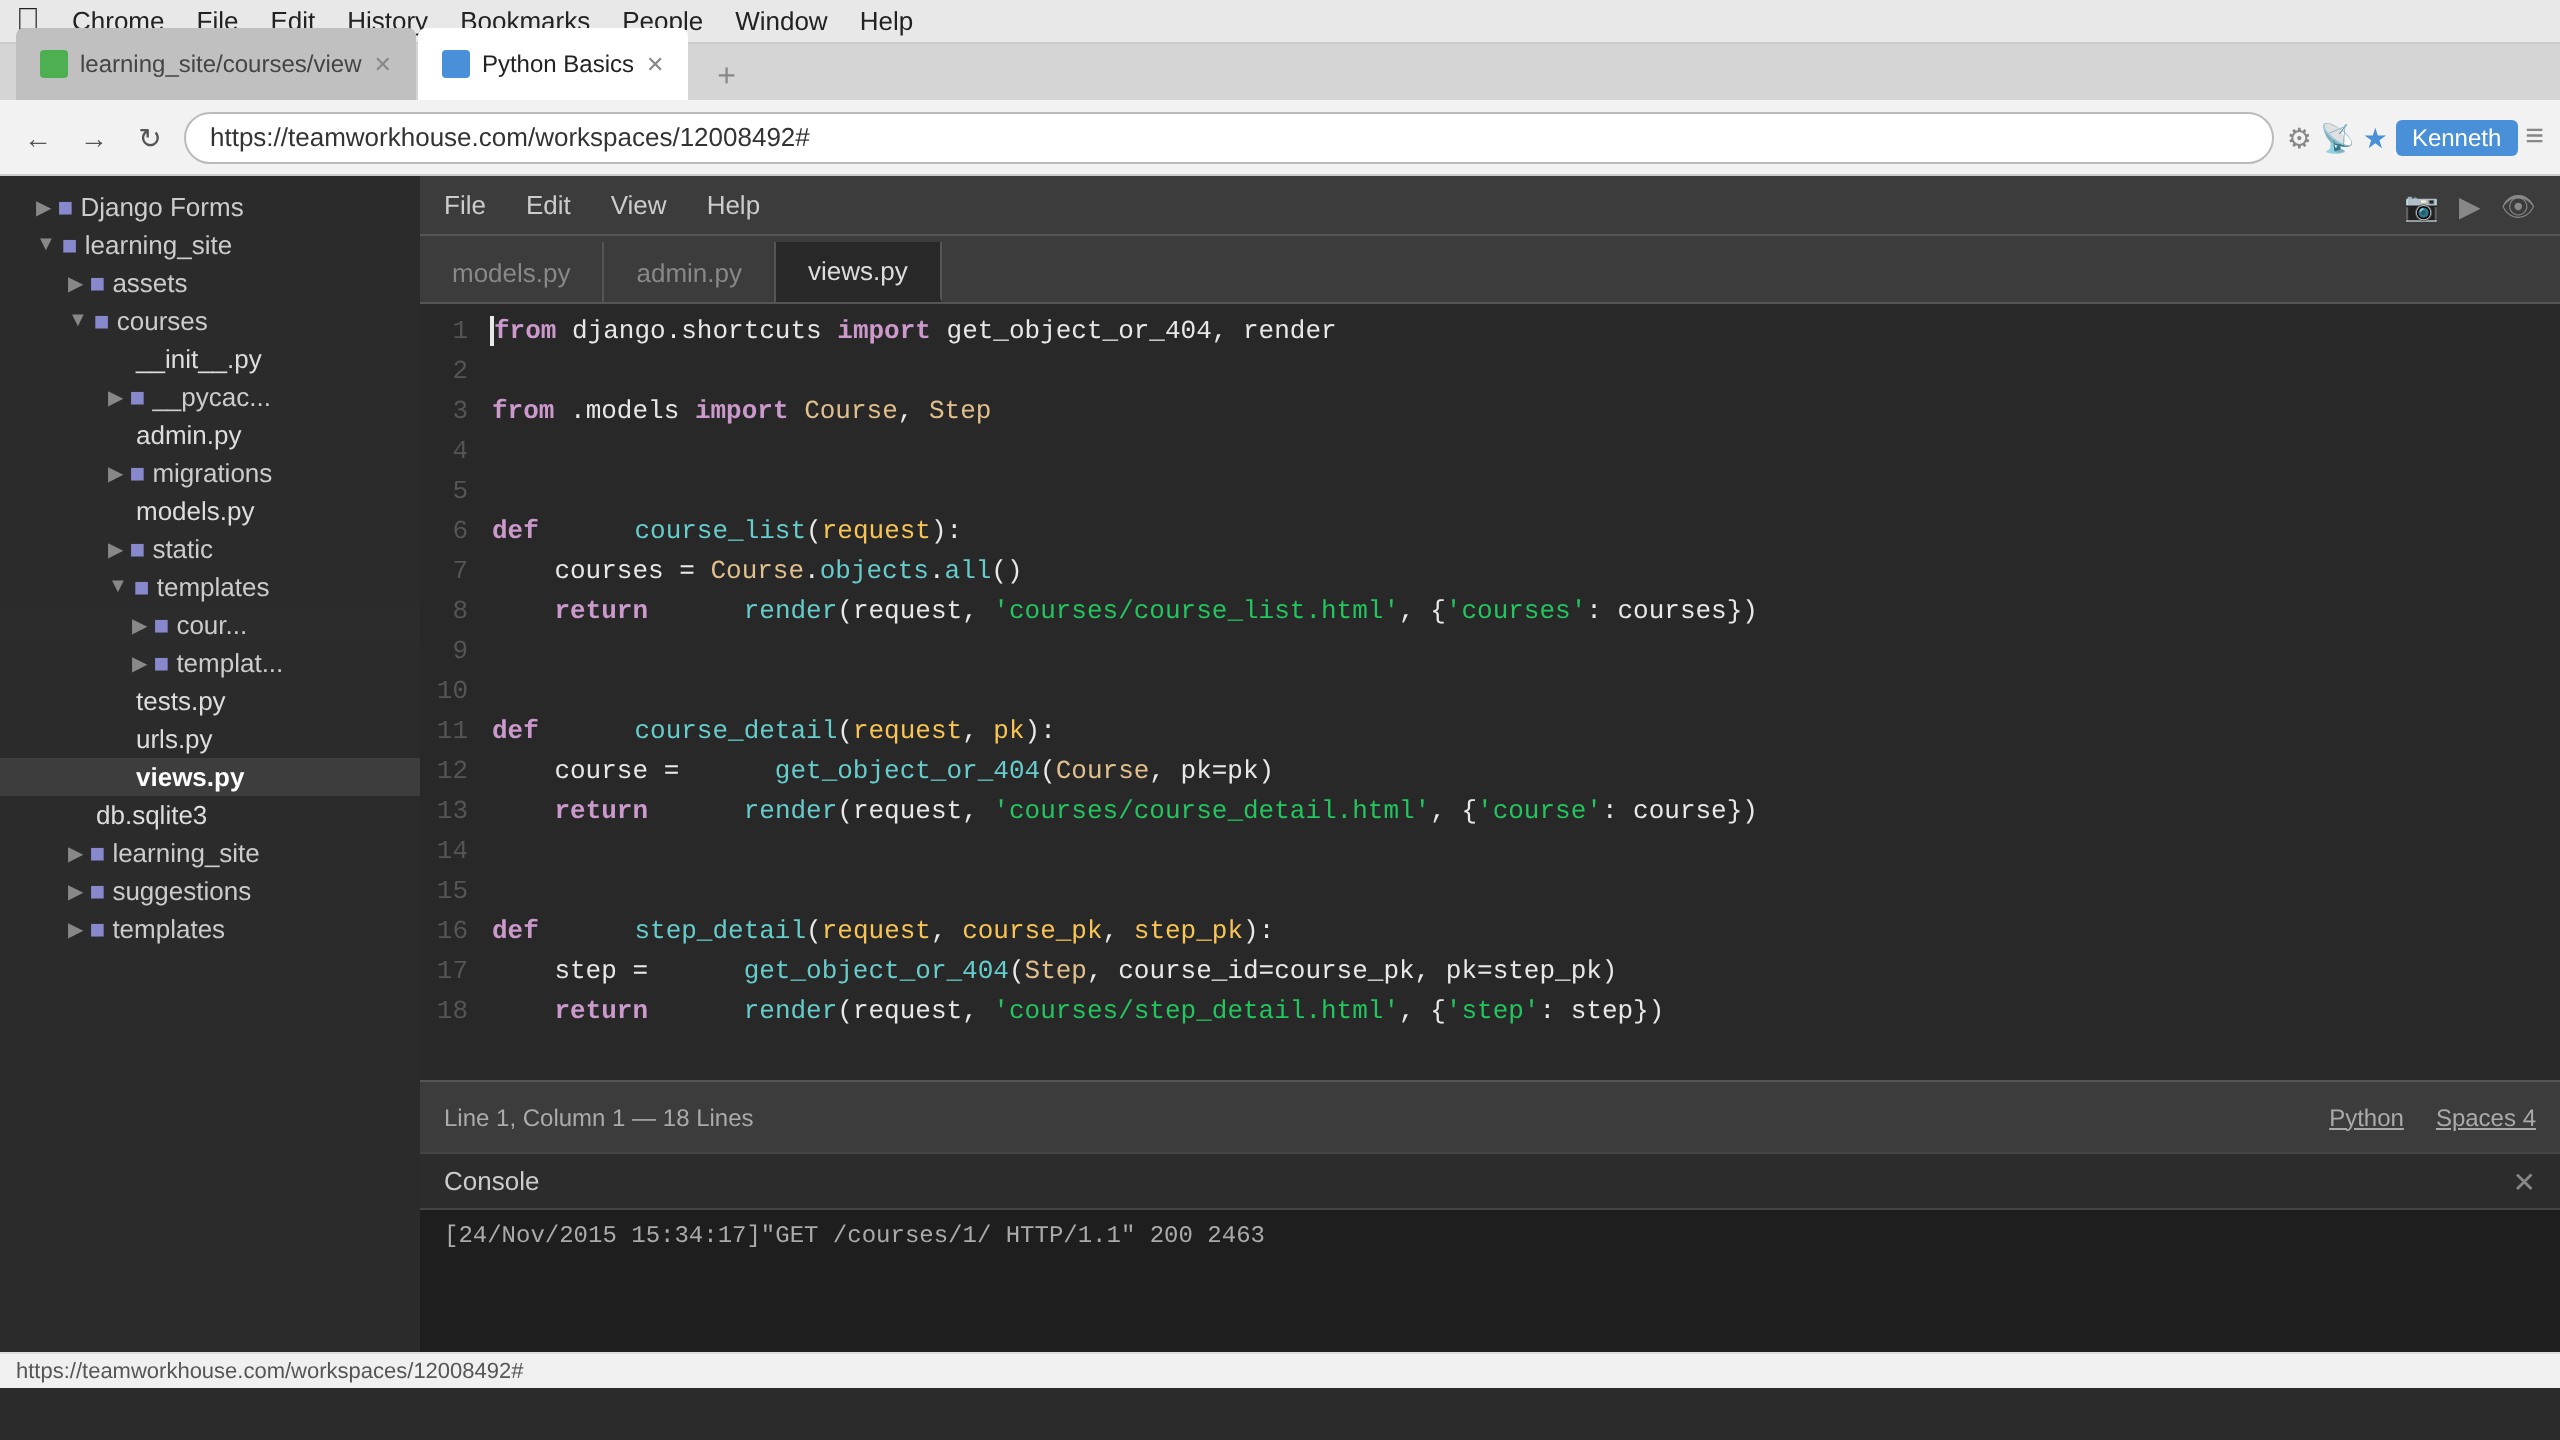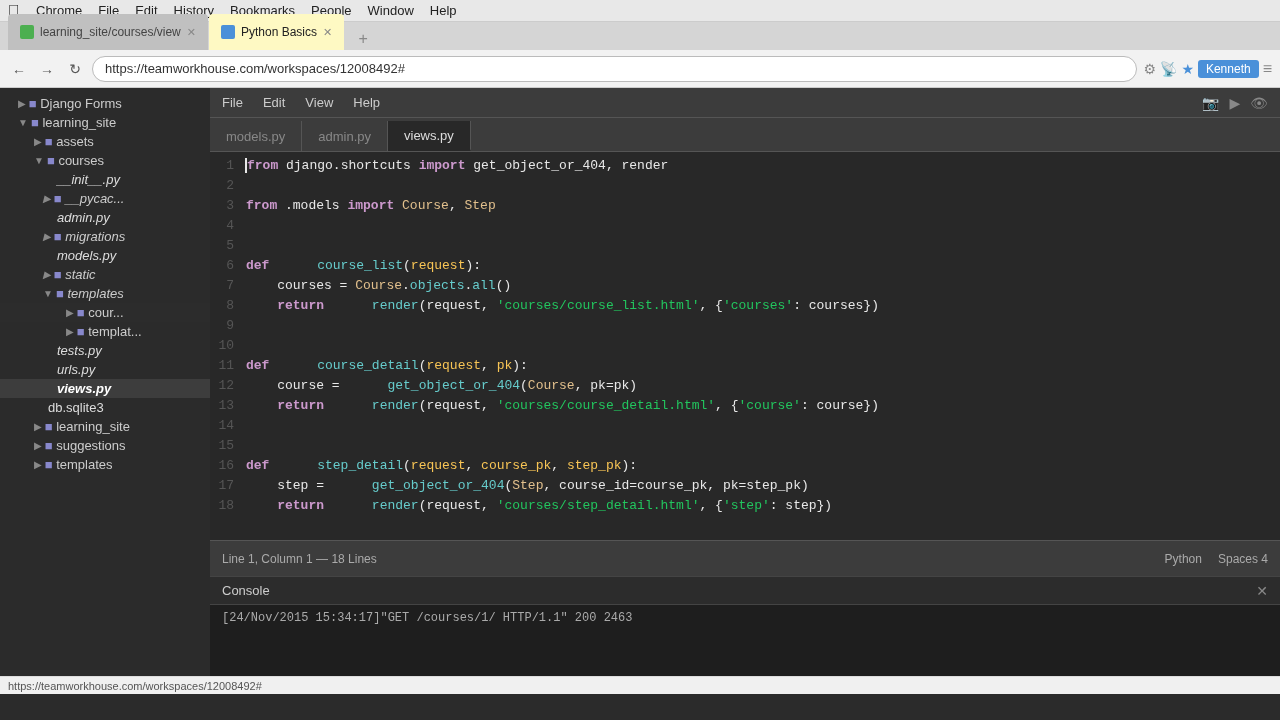--- a/index.html
+++ b/index.html
@@ -58,21 +58,21 @@
       background: #c0c0c0;
       border-radius: 4px 4px 0 0;
       padding: 0 12px;
       display: flex;
       align-items: center;
       font-size: 12px;
       color: #444;
       gap: 6px;
       cursor: pointer;
     }
-    .tab.active { background: #fef9c3; color: #222; }
+    .tab.active { background: #ffffff; color: #222; }
     .tab-favicon { width: 14px; height: 14px; background: #4CAF50; border-radius: 2px; display: inline-block; }
     .tab-close { font-size: 11px; color: #888; cursor: pointer; }
 
     
     .main-layout {
       display: flex;
       height: calc(720px - 44px - 22px - 38px - 28px);
       
     }
 
@@ -88,21 +88,21 @@
     }
     .tree-item {
       display: flex;
       align-items: center;
       padding: 2px 6px;
       cursor: pointer;
       white-space: nowrap;
     }
     .indent1 { padding-left: 18px; }
     .indent2 { padding-left: 34px; }
-    .indent3 { padding-left: 43px; font-style: italic; }
+    .indent3 { padding-left: 54px; }
     .indent4 { padding-left: 66px; }
     .chevron { margin-right: 3px; font-size: 10px; color: #888; }
     .file-name { color: #ddd; }
     .file-name.active-file { color: white; font-weight: bold; }
     .folder-label { color: #ccc; }
 
     
     .editor-area {
       flex: 1;
       display: flex;
@@ -182,21 +182,21 @@
     .status-bar {
       height: 36px;
       background: #3c3c3c;
       display: flex;
       align-items: center;
       padding: 0 12px;
       font-size: 12px;
       color: #aaa;
       border-top: 1px solid #555;
     }
-    .status-right { margin-left: auto; display: flex; gap: 16px; }
+    .status-right { margin-left: auto; display: flex; gap: 16px; text-decoration: underline; }
 
     
     .console-area {
       height: 100px;
       background: #1e1e1e;
       display: flex;
       flex-direction: column;
       border-top: 1px solid #444;
     }
     .console-header {

